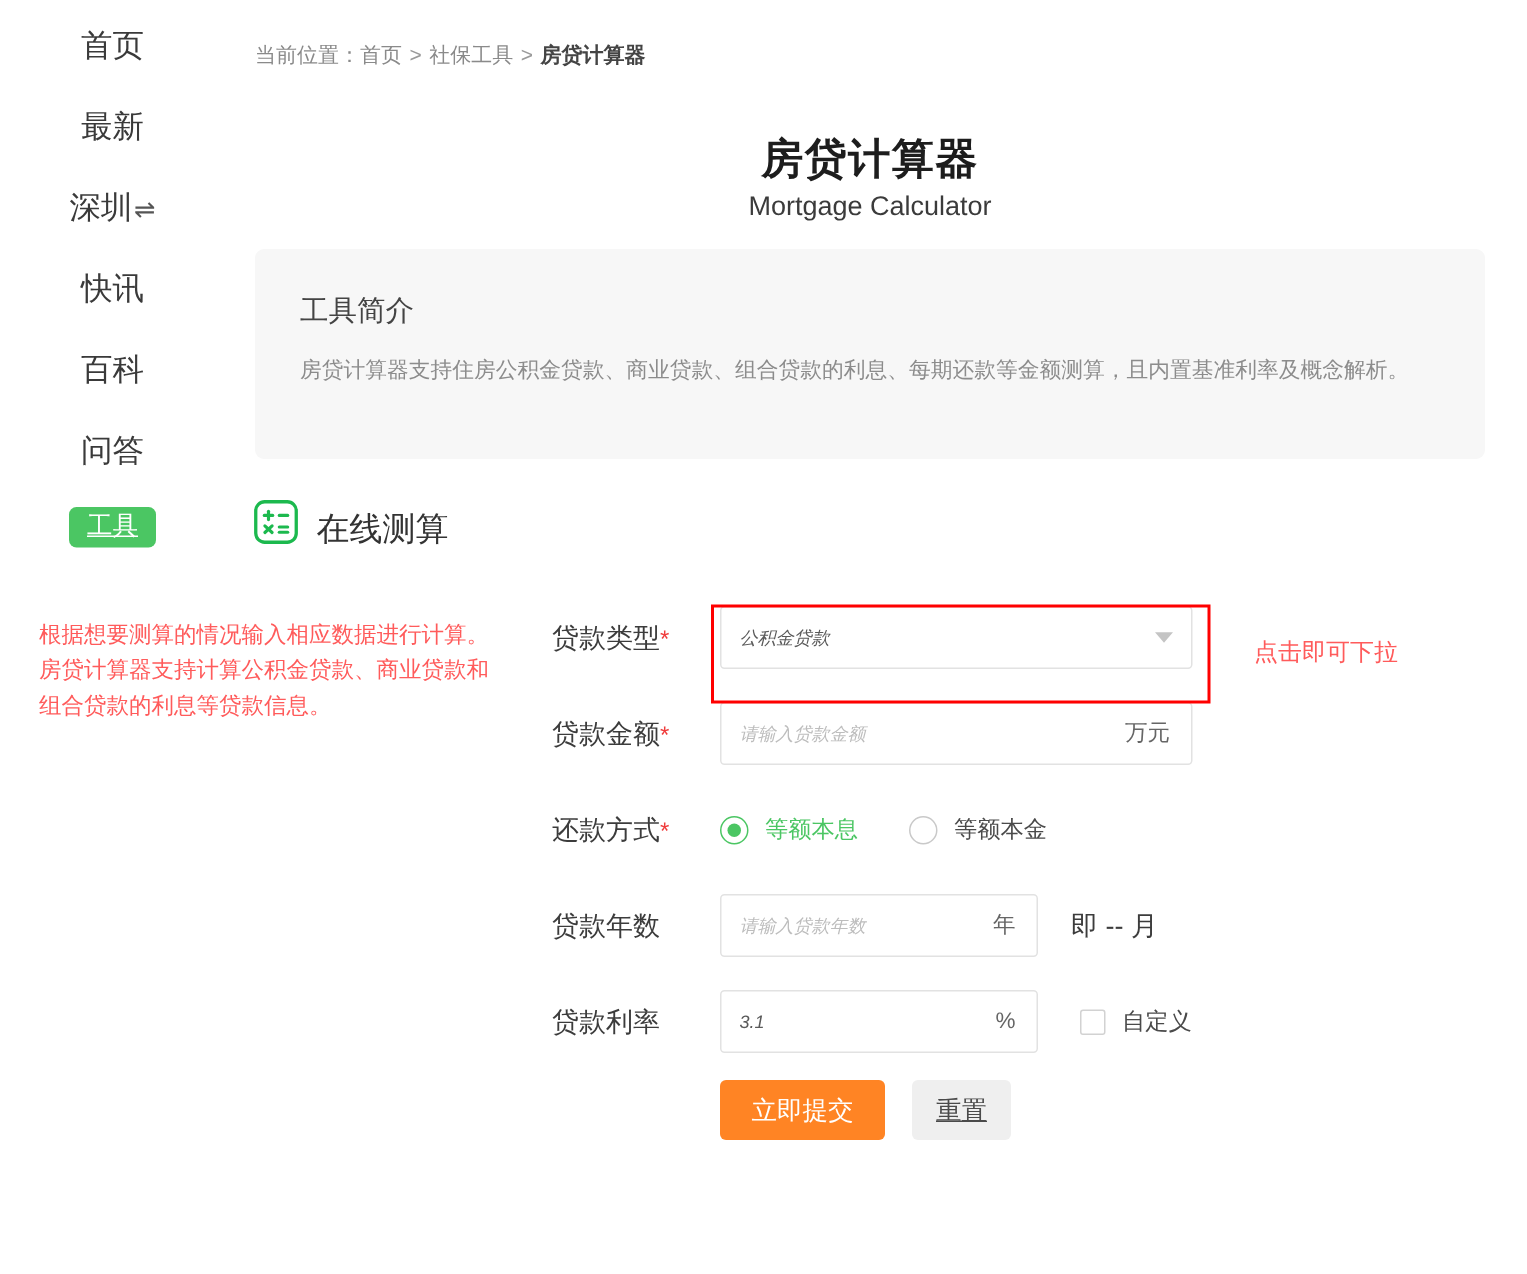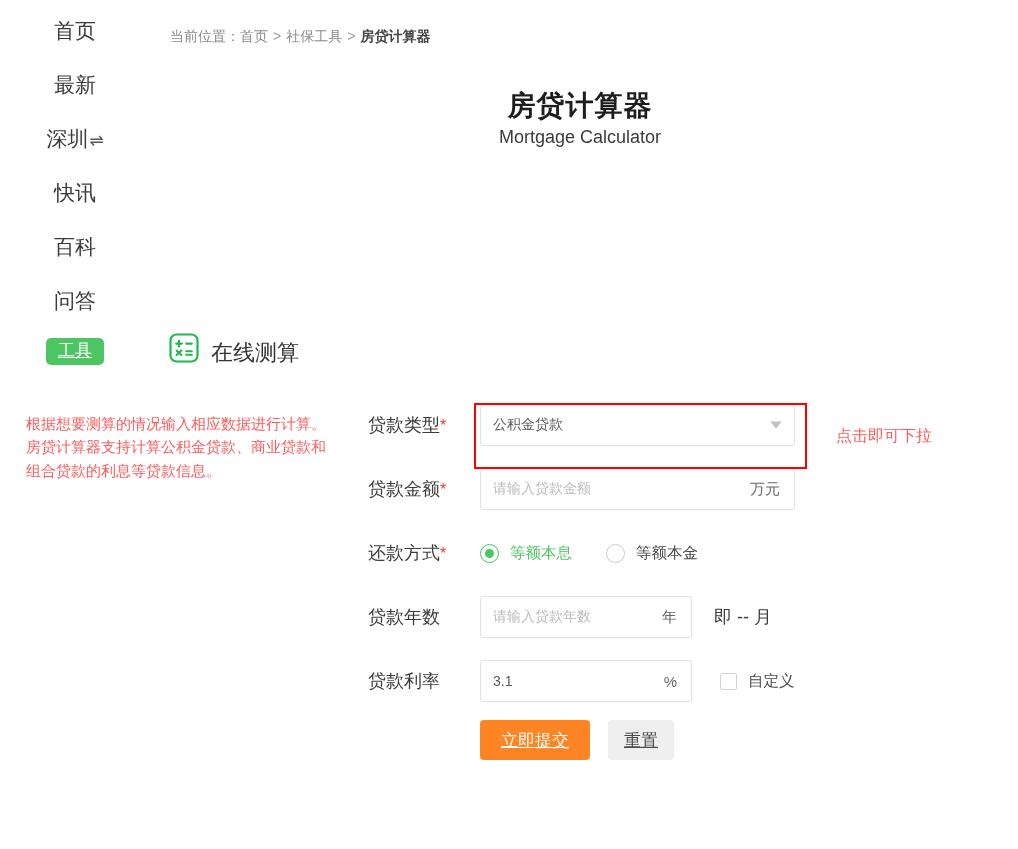--- a/index.html
+++ b/index.html
@@ -110,21 +110,21 @@
   .field {
     position: relative; height: 42px;
     border: 1px solid #e2e2e2; background: #fff;
     border-radius: 3px;
     display: flex; align-items: center;
     padding: 0 12px;
   }
   .field.w-select { width: 315px; }
   .field.w-amount { width: 315px; }
   .field.w-small { width: 212px; }
-  .field .val { font-size: 14px; color: #5a5a5a; }
+  .field .val { font-size: 12px; color: #5a5a5a; font-style: italic; }
   .field .val.placeholder { color: #bdbdbd; }
   .field .suffix {
     position: absolute; right: 14px; top: 50%; transform: translateY(-50%);
     font-size: 15px; color: #666;
   }
   .caret {
     position: absolute; right: 12px; top: 50%; transform: translateY(-50%);
     width: 0; height: 0;
     border-left: 6px solid transparent;
     border-right: 6px solid transparent;
@@ -167,21 +167,21 @@
   .cb-label { font-size: 15.5px; color: #4a4a4a; margin-left: 11px; white-space: nowrap; }
 
   
   .btn-row { display: flex; align-items: center; margin-left: 112px; margin-top: 4px; }
   .btn {
     height: 40px; border-radius: 4px; border: none;
     font-size: 17px; cursor: pointer;
     display: flex; align-items: center; justify-content: center;
     font-family: "Liberation Sans", "DejaVu Sans", sans-serif;
   }
-  .btn-submit { background: #ff8424; color: #fff; width: 110px; text-decoration: underline; }
+  .btn-submit { background: #ff8424; color: #fff; width: 110px; }
   .btn-reset  { background: #efefef; color: #4a4a4a; width: 66px; margin-left: 18px; text-decoration: underline; }
 </style>
 </head>
 <body>
 
 <div class="page">
 
   <nav class="sidebar">
     <div class="nav-item">
       <span>首页</span>
@@ -206,20 +206,24 @@
 
   <div class="breadcrumb">
     <span class="label">当前位置：</span><span class="crumb">首页</span><span class="sep">&gt;</span><span class="crumb">社保工具</span><span class="sep">&gt;</span><span class="crumb current">房贷计算器</span>
   </div>
 
   <div class="title-wrap">
     <div class="title-cn">房贷计算器</div>
     <div class="title-en">Mortgage Calculator</div>
   </div>
 
+  <div class="intro-card">
+    <div class="intro-title">工具简介</div>
+    <div class="intro-text">房贷计算器支持住房公积金贷款、商业贷款、组合贷款的利息、每期还款等金额测算，且内置基准利率及概念解析。</div>
+  </div>
 
   <div class="section-head">
     <svg class="calc-icon" viewBox="0 0 32 32">
       <rect x="2.5" y="2.5" width="27" height="27" rx="6" ry="6" fill="none" stroke="#1cb94e" stroke-width="2.2"></rect>
       <g stroke="#1cb94e" stroke-width="2.1" stroke-linecap="round">
         <line x1="8.2" y1="11.6" x2="13.8" y2="11.6"></line>
         <line x1="11" y1="8.8" x2="11" y2="14.4"></line>
         <line x1="18.2" y1="11.6" x2="23.8" y2="11.6"></line>
         <line x1="8.6" y1="18.6" x2="13.4" y2="23.0"></line>
         <line x1="13.4" y1="18.6" x2="8.6" y2="23.0"></line>

